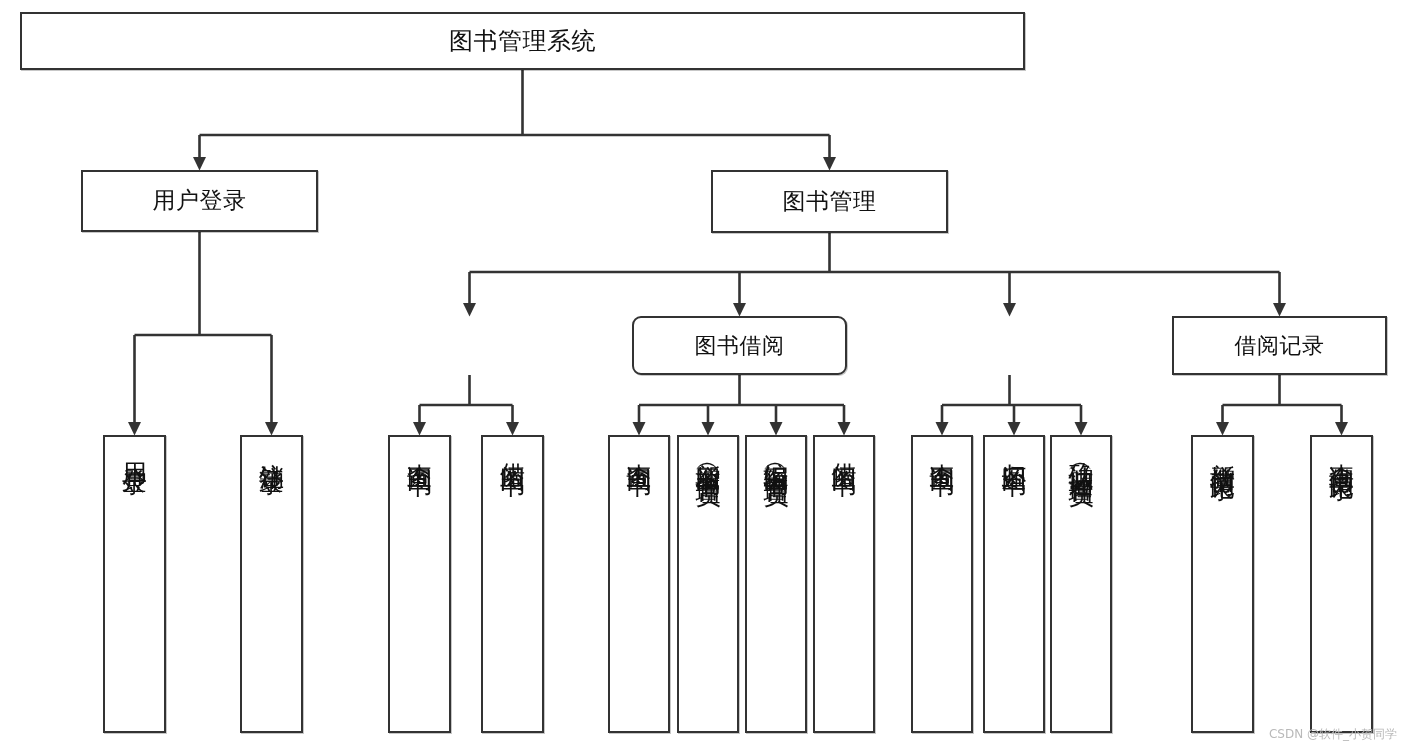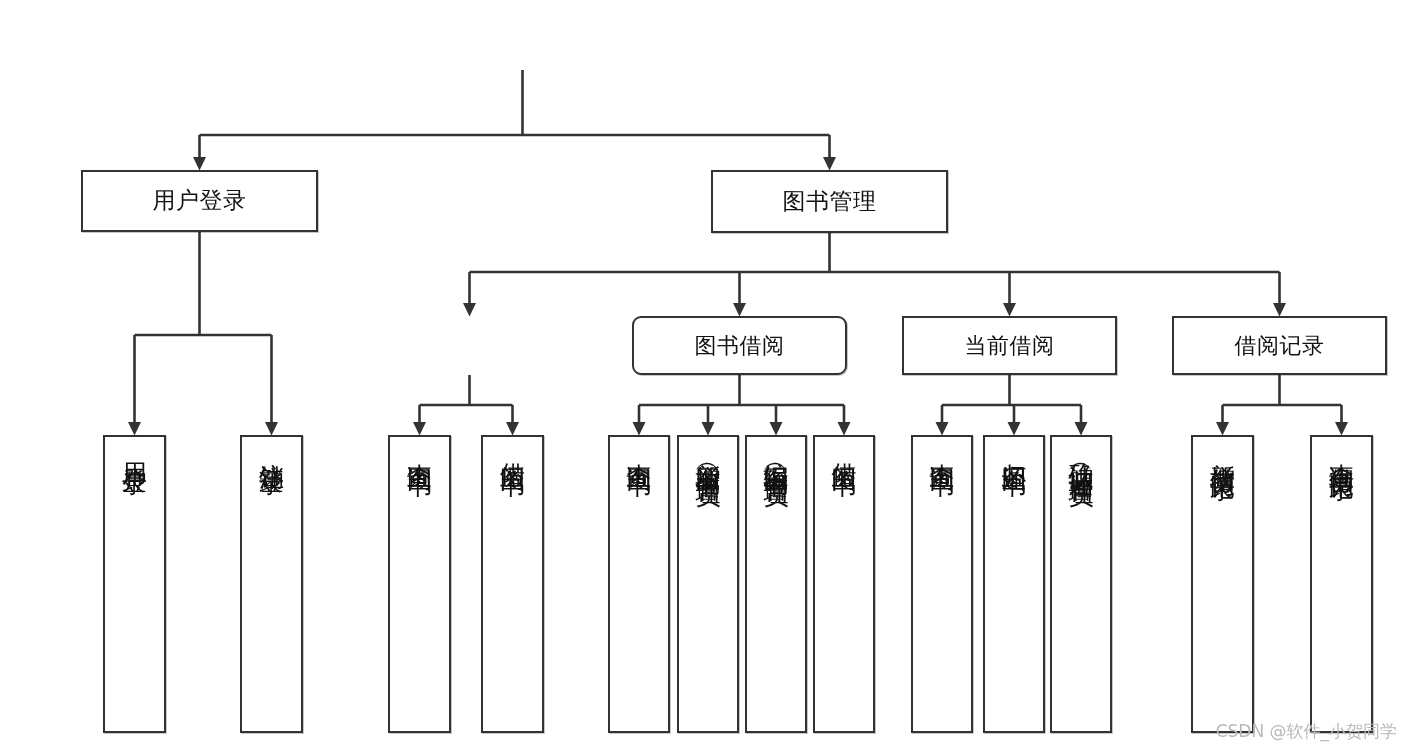--- a/index.html
+++ b/index.html
@@ -59,21 +59,21 @@
     letter-spacing: 3px;
     line-height: 1;
   }
   .node.root .label { font-size: 24px; }
   .node.lvl2 .label { font-size: 23px; }
   .node.lvl3 .label { font-size: 22px; }
   .watermark {
     position: absolute;
     right: 8px;
     bottom: 4px;
-    font-size: 17px;
+    font-size: 12px;
     color: #b9b9b9;
     white-space: nowrap;
     user-select: none;
   }
 </style>
 </head>
 <body>
 
 <div id="diagram-root">
 
@@ -125,37 +125,37 @@
         <path d="M1081,405 L1081,424" stroke="#333333" stroke-width="2.6" fill="none"></path>
         <path d="M1074.5,422 L1087.5,422 L1081,435.5 Z" fill="#333333" stroke="none"></path>
         <path d="M1279.5,375 L1279.5,405 M1222.5,405 L1341.5,405" stroke="#333333" stroke-width="2.6" fill="none"></path>
         <path d="M1222.5,405 L1222.5,424" stroke="#333333" stroke-width="2.6" fill="none"></path>
         <path d="M1216,422 L1229,422 L1222.5,435.5 Z" fill="#333333" stroke="none"></path>
         <path d="M1341.5,405 L1341.5,424" stroke="#333333" stroke-width="2.6" fill="none"></path>
         <path d="M1335,422 L1348,422 L1341.5,435.5 Z" fill="#333333" stroke="none"></path>
       </g>
   </svg>
 
+  <div class="node root horizontal" style="left:20px; top:12px; width:1005px; height:58px;">
+    <span class="label">图书管理系统</span>
+  </div>
 
   <div class="node lvl2 horizontal" style="left:81px; top:170px; width:237px; height:62px;">
     <span class="label">用户登录</span>
   </div>
 
   <div class="node lvl2 horizontal" style="left:711px; top:170px; width:237px; height:63px;">
     <span class="label">图书管理</span>
   </div>
 
 
   <div class="node lvl3 horizontal" style="left:632px; top:316px; width:215px; height:59px;border-radius:9px;">
     <span class="label">图书借阅</span>
   </div>
 
-  <div class="node lvl3 horizontal" style="left:902px; top:316px; width:215px; height:59px;">
-    <span class="label">当前借阅</span>
-  </div>
 
   <div class="node lvl3 horizontal" style="left:1172px; top:316px; width:215px; height:59px;">
     <span class="label">借阅记录</span>
   </div>
 
   <div class="node vertical" style="left:103px; top:435px; width:63px; height:298px;">
     <span class="label">用户登录</span>
   </div>
 
   <div class="node vertical" style="left:240px; top:435px; width:63px; height:298px;">

